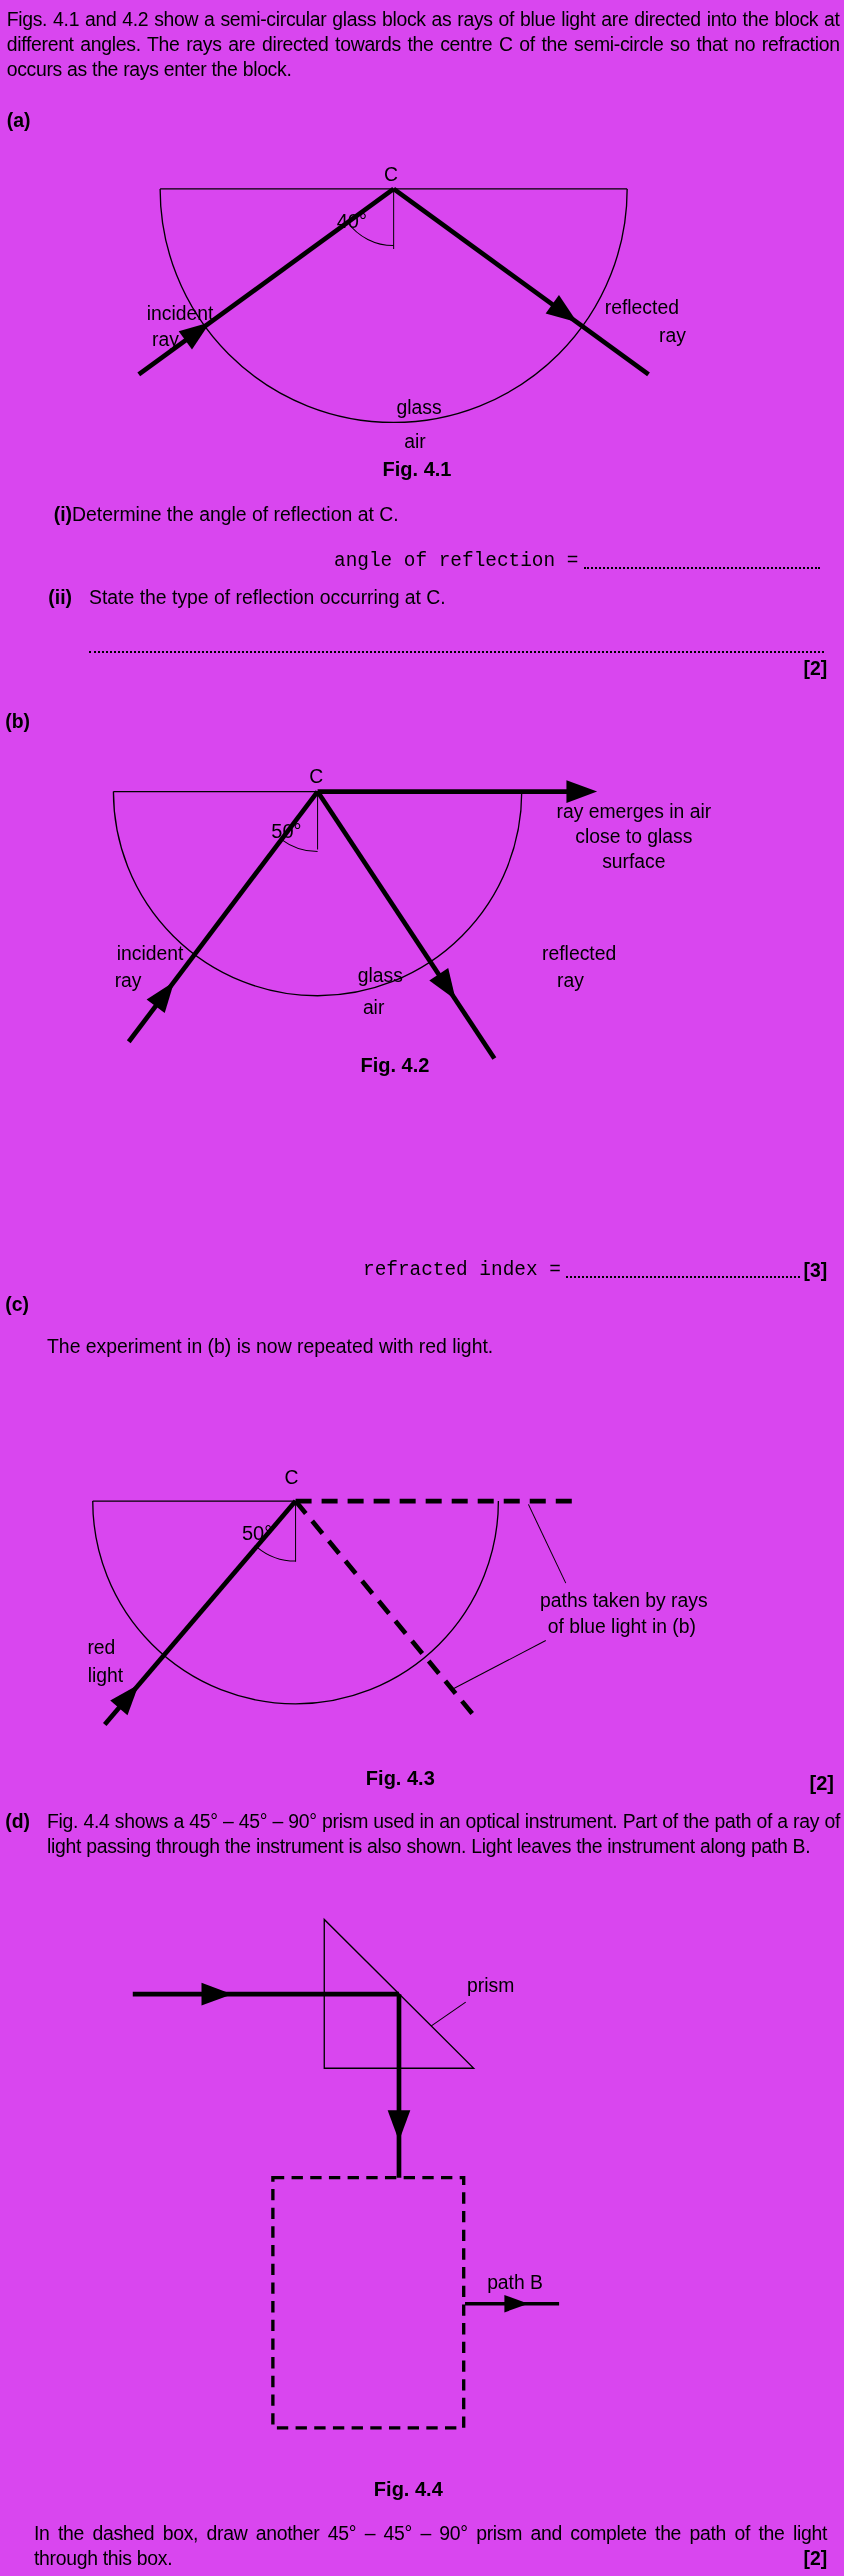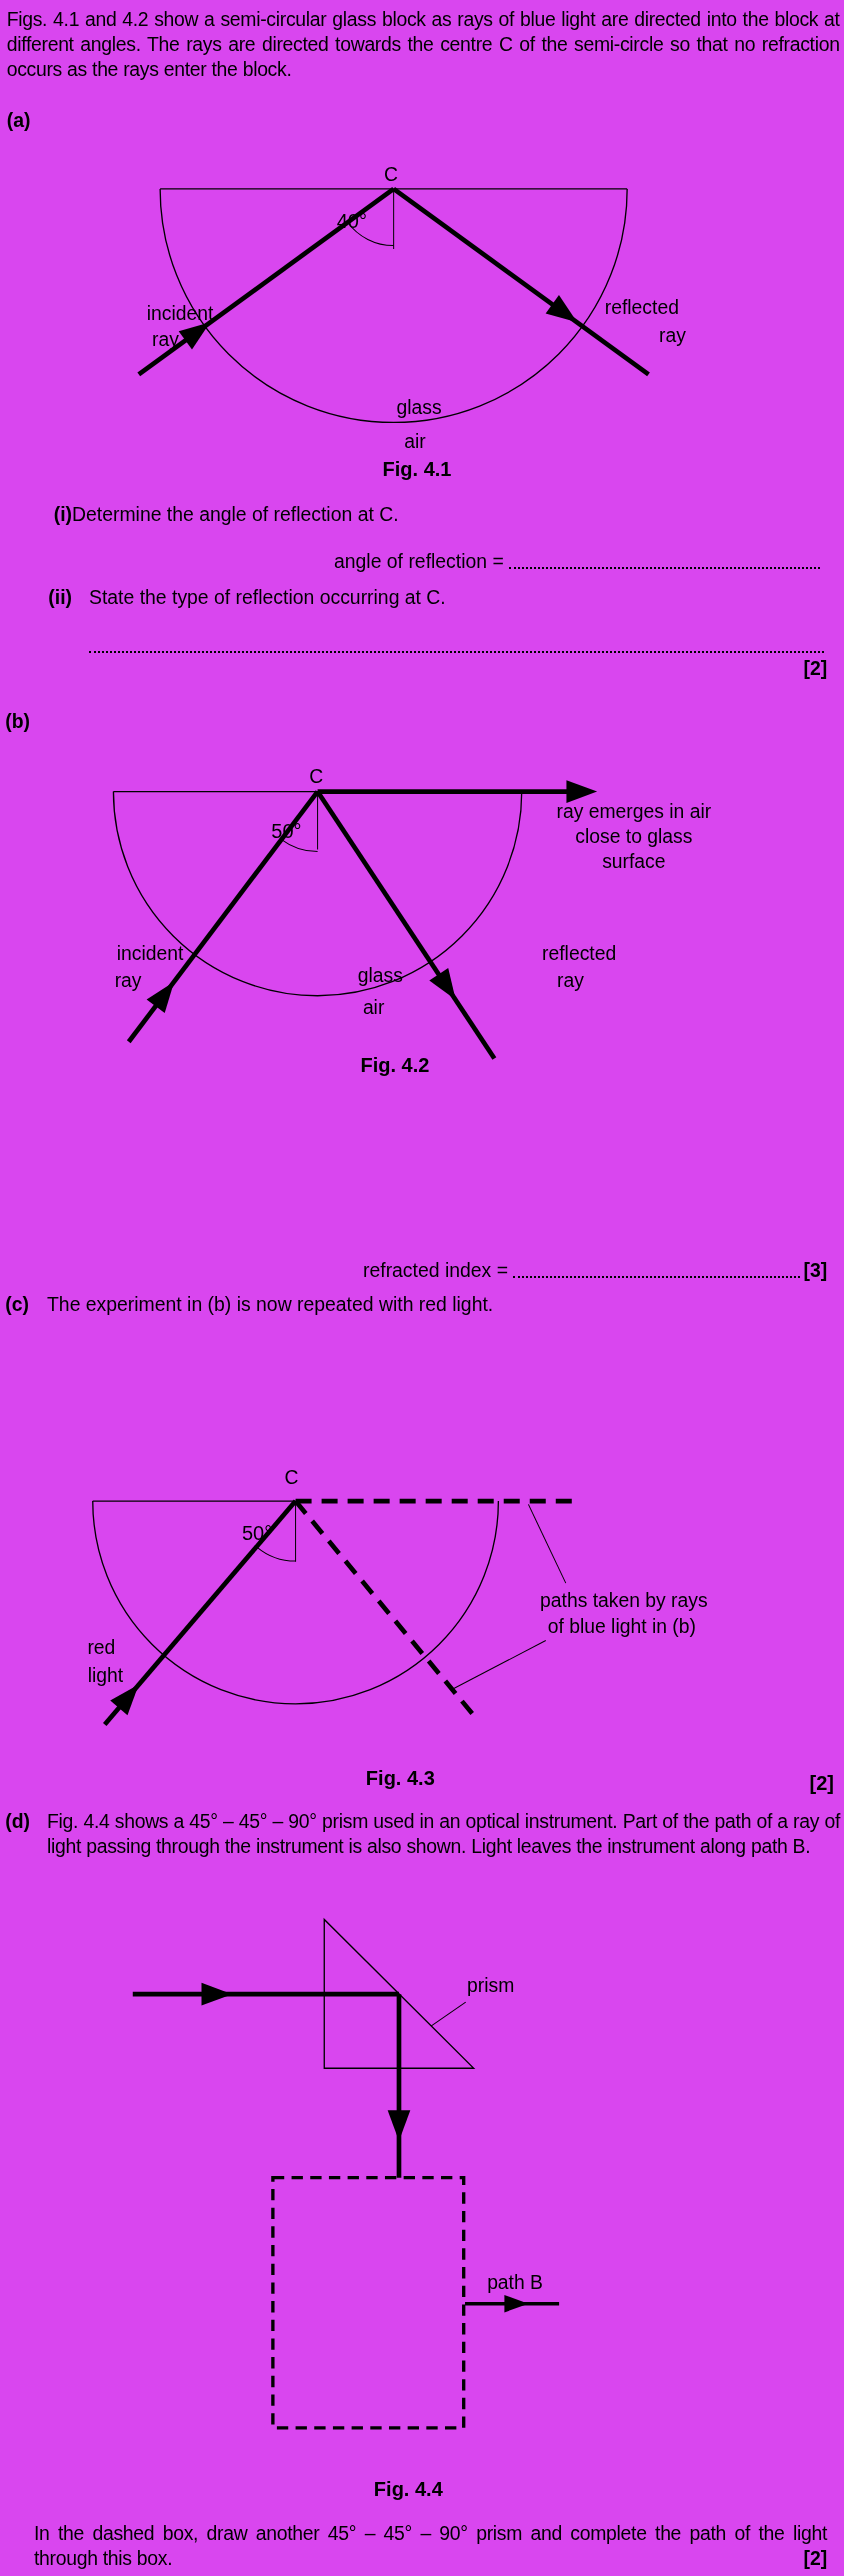--- a/index.html
+++ b/index.html
@@ -4,21 +4,21 @@
 <style>
   html,body{margin:0;padding:0;background:#ffffff;}
   .page{position:relative;width:844px;height:2576px;background:#d946ef;color:#000;
         font-family:"Liberation Sans", sans-serif;font-size:19.4px;line-height:25px;overflow:hidden;}
   .abs{position:absolute;}
   .para{text-align:justify;letter-spacing:-0.3px;}
   .plabel{font-weight:700;}
   .qlabel{font-weight:700;text-align:right;width:30px;}
   .marks{font-weight:700;}
   .ansrow{display:flex;align-items:flex-end;}
-  .ansrow .prefix{white-space:nowrap;}
+  .ansrow .prefix{white-space:nowrap;font-family:Liberation Mono, monospace;}
   .dots{flex:1;border-bottom:2px dotted #000;margin:0 4px 4.7px 5.3px;height:0.7px;}
   .dotline{border-bottom:2px dotted #000;}
   svg text{font-family:"Liberation Sans", sans-serif;font-size:29px;fill:#000;}
   svg text.cap{font-size:30px;font-weight:700;}
   svg text.ang{font-size:30px;}
 </style>
 </head>
 <body>
 
 <div class="page">
@@ -86,21 +86,21 @@
     <text x="592" y="486" text-anchor="middle" class="cap">Fig. 4.2</text>
   </svg>
 
   <div class="abs ansrow" style="left:363px;top:1258px;right:16.7px">
     <span class="prefix">refracted index =</span>
     <span class="dots"></span>
     <span class="marks">[3]</span>
   </div>
 
   <div class="abs plabel" style="left:5.3px;top:1292px">(c)</div>
-  <div class="abs" style="left:47px;top:1292px;width:793px">The experiment in (b) is now repeated with red light.</div>
+  <div class="abs" style="left:47px;top:1334px;width:793px">The experiment in (b) is now repeated with red light.</div>
 
   <svg class="abs" style="left:0;top:1435px;font-size:29px" width="844" height="367" viewBox="0 0 1265 550">
     <line x1="139" y1="99" x2="443" y2="99" stroke="#000" stroke-width="2"></line>
     <path d="M 139 99 A 304 304 0 0 0 747 99" fill="none" stroke="#000" stroke-width="2"></path>
     <line x1="443" y1="99" x2="443" y2="190" stroke="#000" stroke-width="1.5"></line>
     <path d="M 385 168 A 90 90 0 0 0 443 189" fill="none" stroke="#000" stroke-width="1.5"></path>
     <line x1="443" y1="99" x2="858" y2="99" stroke="#000" stroke-width="7" stroke-dasharray="24 15"></line>
     <line x1="443" y1="99" x2="710" y2="420" stroke="#000" stroke-width="7" stroke-dasharray="24 15"></line>
     <line x1="157" y1="434" x2="443" y2="99" stroke="#000" stroke-width="7"></line>
     <polygon points="0,0 -46,17 -46,-17" transform="translate(208,374) rotate(-49.5)"></polygon>

